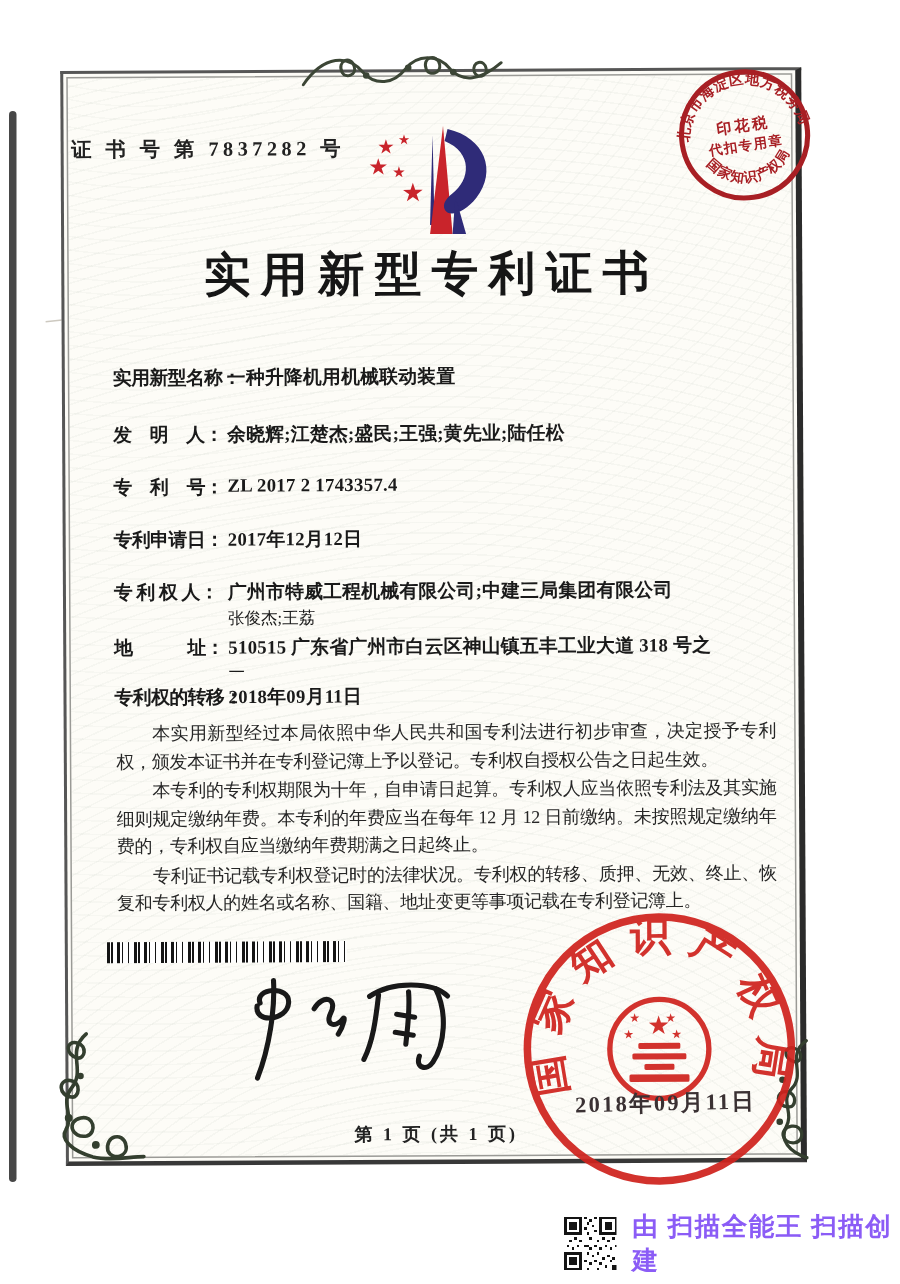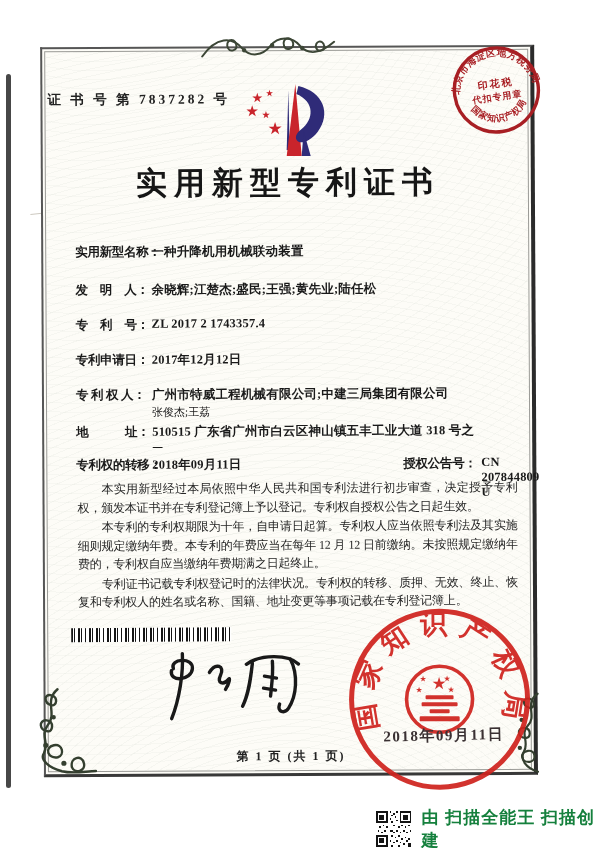--- a/index.html
+++ b/index.html
@@ -32,21 +32,21 @@
   .pair2 .lbl{width:78px;flex:none;}
   .bodytext{position:absolute;left:77px;top:479px;width:440px;font-size:12px;line-height:18.5px;color:#262626;text-align:justify;font-weight:500;letter-spacing:-0.2px;}
   .bodytext p{margin:0;text-indent:2em;}
   .bodytext p+p{margin-top:1px;}
   .barcode{position:absolute;left:70px;top:627px;width:160px;height:14px;
     background:repeating-linear-gradient(90deg,#141414 0 2px,#fff 2px 3px,#141414 3px 4px,#fff 4px 7px,#141414 7px 9px,#fff 9px 10px,#141414 10px 11px,#fff 11px 14px,#141414 14px 15px,#fff 15px 18px);}
   .officer{position:absolute;left:93px;top:668px;font-size:14px;font-weight:700;color:#1c1c1c;letter-spacing:2px;line-height:24px;}
   .footer-page{position:absolute;left:42px;top:748px;width:494px;text-align:center;font-size:12px;font-weight:600;color:#222;letter-spacing:2px;}
   .seal-date{position:absolute;left:352px;top:727px;width:180px;text-align:center;font-size:15px;font-weight:700;color:#3a3133;letter-spacing:1.5px;transform:rotate(-1deg);}
   .scanner-line{position:absolute;left:376px;top:806px;display:flex;align-items:center;gap:10px;}
-  .scanner-text{font-size:17px;font-weight:700;color:#15803d;letter-spacing:1px;font-family:"Liberation Sans","DejaVu Sans",sans-serif;}
+  .scanner-text{font-size:17px;font-weight:700;color:#8b5cf6;letter-spacing:1px;font-family:"Liberation Sans","DejaVu Sans",sans-serif;}
   svg{display:block;}
   .svg-abs{position:absolute;}
 </style>
 </head>
 <body>
 
 <div id="scan">
 
   <div class="edge-left"></div>
   <div class="scratch"></div>
@@ -154,24 +154,20 @@
     </div>
     <div class="cont" style="top:404px;">张俊杰;王荔</div>
     <div class="row" style="top:423px;">
       <span class="lbl">地　　　址：</span>
       <span class="val">510515 广东省广州市白云区神山镇五丰工业大道 318 号之</span>
     </div>
     <div class="cont" style="top:440px;">一</div>
     <div class="row" style="top:456px;">
       <span class="lbl">专利权的转移：</span>
       <span class="val">2018年09月11日</span>
-      <span class="pair2">
-        <span class="lbl">授权公告号：</span>
-        <span class="val">CN 207844809 U</span>
-      </span>
     </div>
 
     <div class="bodytext">
       <p>本实用新型经过本局依照中华人民共和国专利法进行初步审查，决定授予专利权，颁发本证书并在专利登记簿上予以登记。专利权自授权公告之日起生效。</p>
       <p>本专利的专利权期限为十年，自申请日起算。专利权人应当依照专利法及其实施细则规定缴纳年费。本专利的年费应当在每年 12 月 12 日前缴纳。未按照规定缴纳年费的，专利权自应当缴纳年费期满之日起终止。</p>
       <p>专利证书记载专利权登记时的法律状况。专利权的转移、质押、无效、终止、恢复和专利权人的姓名或名称、国籍、地址变更等事项记载在专利登记簿上。</p>
     </div>
 
     <div class="barcode"></div>
 

